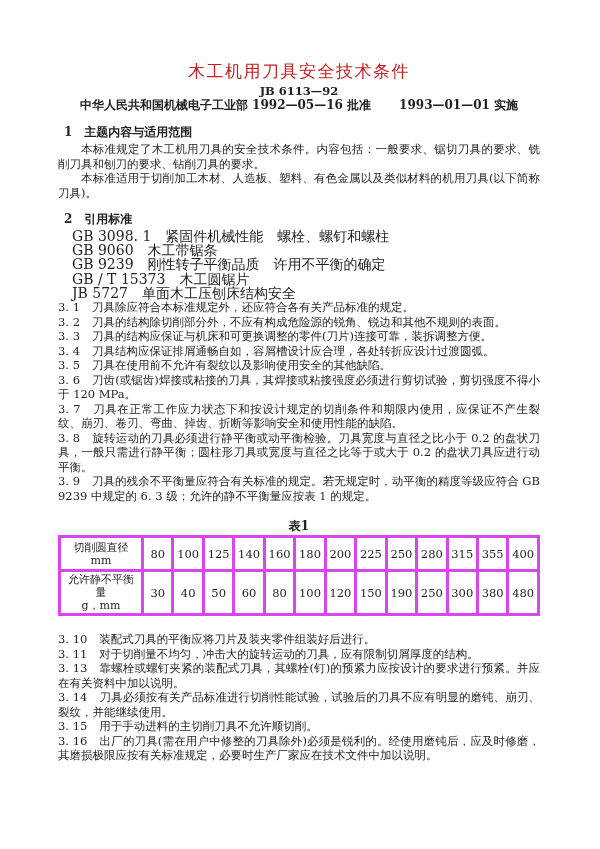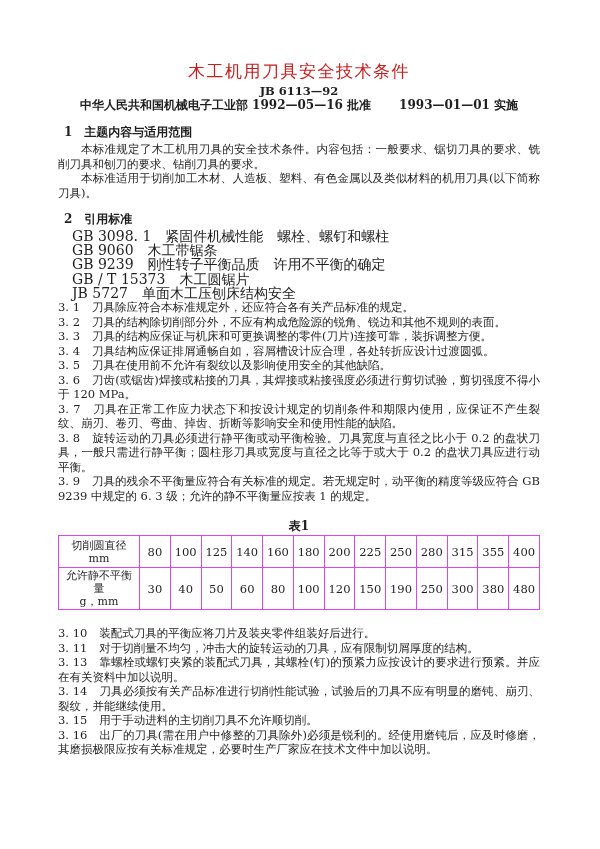--- a/index.html
+++ b/index.html
@@ -69,21 +69,21 @@
     font-weight:bold;
     font-size:12px; line-height:15px;
     margin:16px 0 1px 0;
   }
   table.t1 {
     border-collapse:collapse;
     table-layout:fixed;
     width:100%;
   }
   table.t1 td {
-    border:1px solid #d946ef;
+    border:3px solid #d946ef;
     text-align:center;
     vertical-align:middle;
     font-size:11.5px;
     height:29px;
     padding:0;
   }
   table.t1 td.lbl {
     width:76px;
     font-size:11px;
     line-height:13px;

